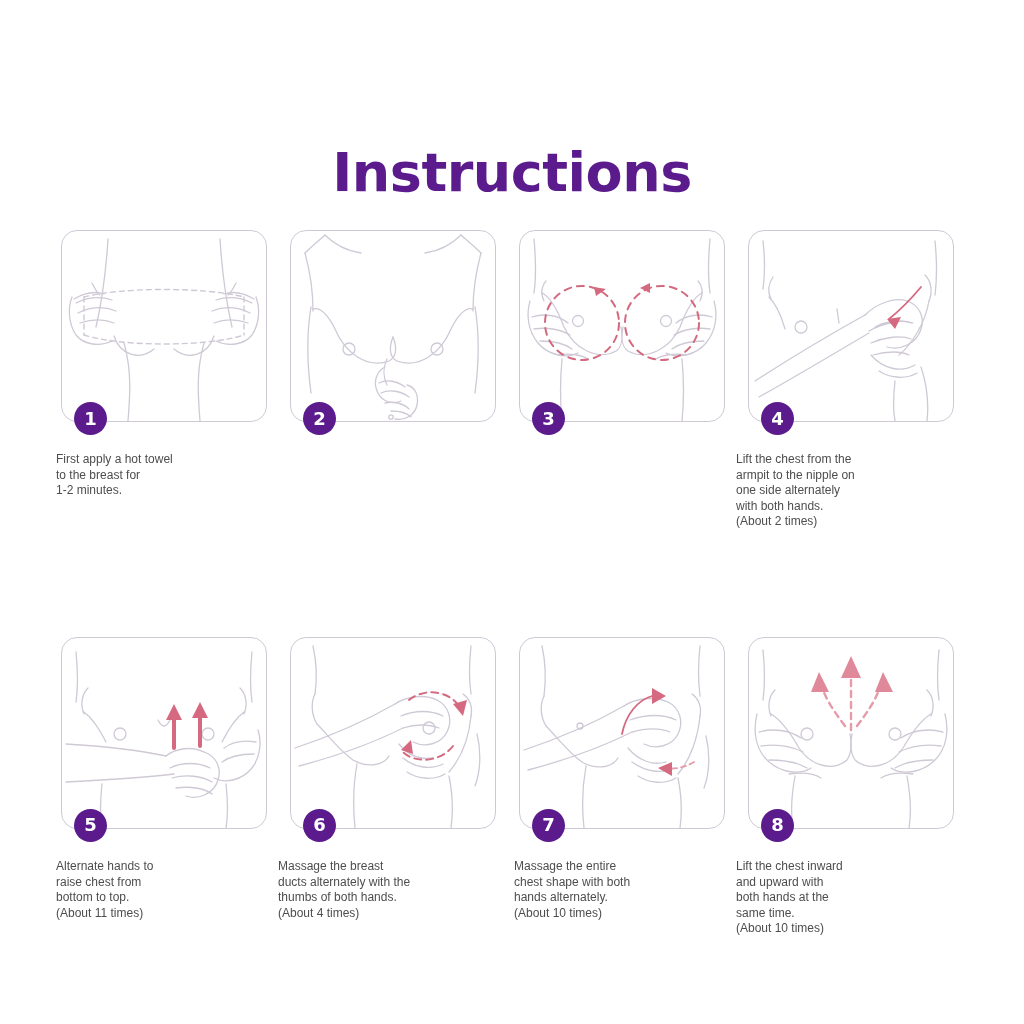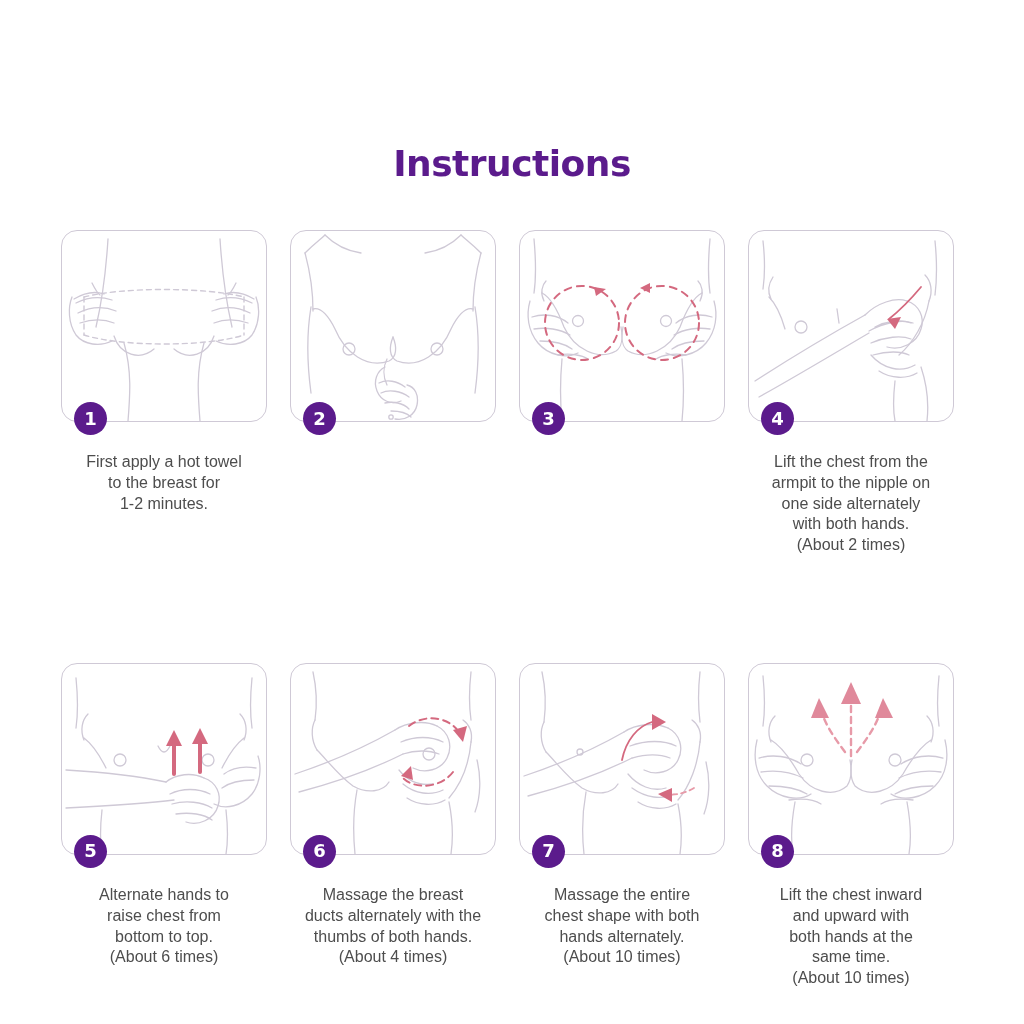--- a/index.html
+++ b/index.html
@@ -10,21 +10,21 @@
     overflow:hidden;
   }
   .page{position:relative;width:1024px;height:1024px;}
 
   .title{
     position:absolute;
     top:146px;left:0;width:1024px;
     text-align:center;
     font-family:"DejaVu Sans", sans-serif;
     font-weight:700;
-    font-size:36px;
+    font-size:54px;
     letter-spacing:-0.5px;
     color:#5b1b8c;
     line-height:1;
   }
 
   .grid{
     position:absolute;
     top:230px;left:62px;
     width:906px;
   }
@@ -61,23 +61,22 @@
     font-size:18px;
     font-weight:600;
     display:flex;align-items:center;justify-content:center;
     line-height:1;
     z-index:5;
   }
 
   .caption{
     margin-top:30px;
     width:216px;
-    text-align:center;
     color:#4d4d4d;
-    font-size:16px;
+    font-size:12px;
     line-height:1.3;
     white-space:pre-line;
   }
   .caption.wide{width:230px;}
 </style>
 </head>
 <body>
 
 <div class="page">
 
@@ -290,21 +289,21 @@
               <path d="M138 108 L138 76"></path>
             </g>
             <polygon points="112,66 104,82 120,82" fill="#d4697f"></polygon>
             <polygon points="138,64 130,80 146,80" fill="#d4697f"></polygon>
           </svg>
           <div class="badge">5</div>
         </div>
         <div class="caption">Alternate hands to
 raise chest from
 bottom to top.
-(About 6 times)</div>
+(About 11 times)</div>
       </div>
 
       <div class="cell">
         <div class="panel">
           <svg viewBox="0 0 204 190" xmlns="http://www.w3.org/2000/svg">
             <g fill="none" stroke="#cfc9d6" stroke-width="1.3" stroke-linecap="round" stroke-linejoin="round">
 
               <path d="M22 8 C26 26 26 42 24 56"></path>
               <path d="M180 8 C178 26 178 42 180 56"></path>
               <path d="M172 56 C178 60 182 68 180 78"></path>

